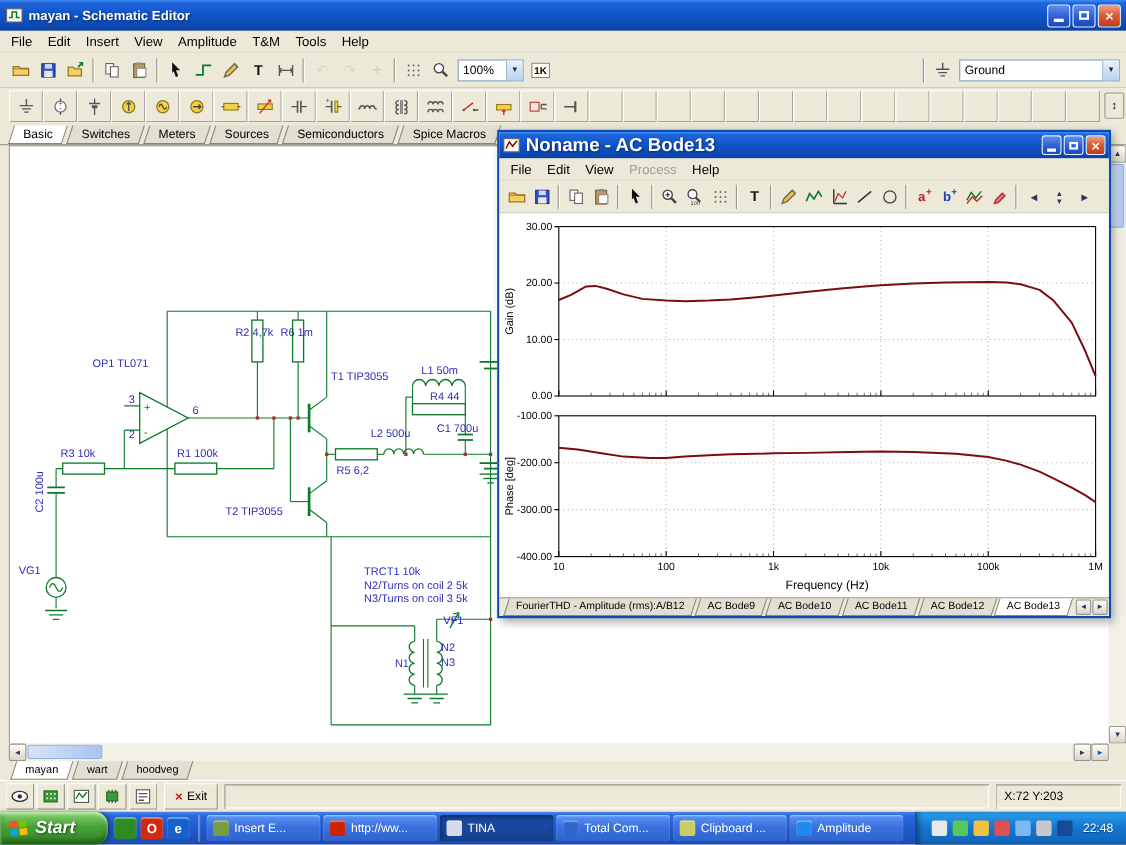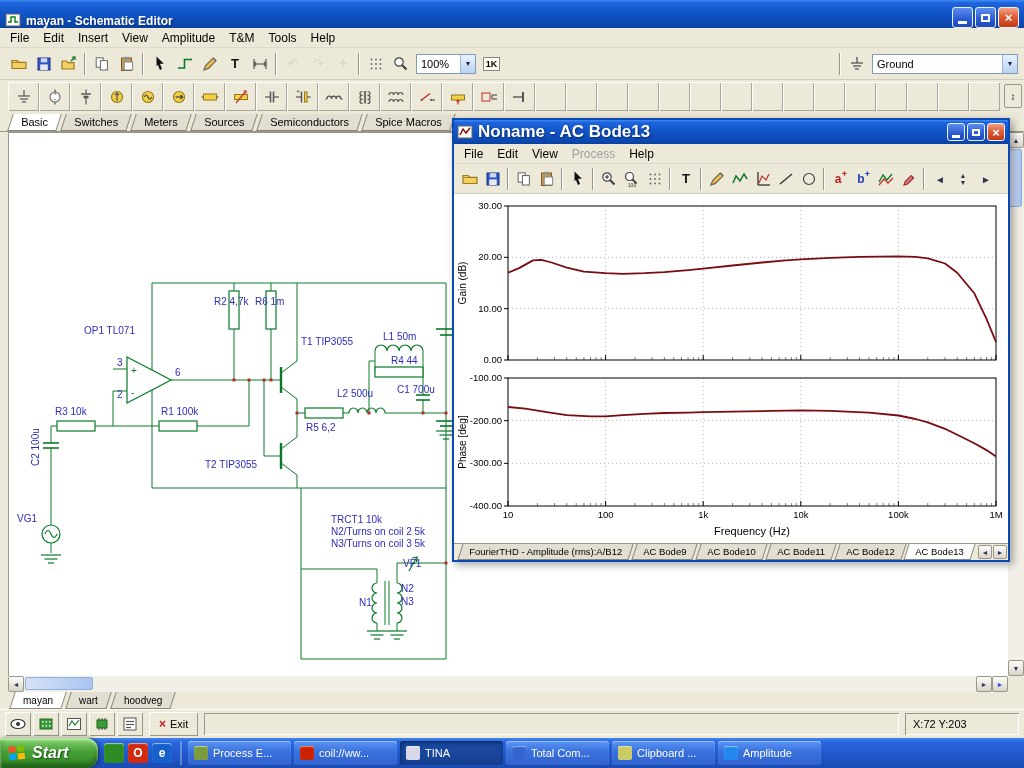--- a/index.html
+++ b/index.html
@@ -3,21 +3,21 @@
 <meta charset="utf-8">
 <style>
   * { margin:0; padding:0; box-sizing:border-box; }
   html,body { width:1024px; height:768px; overflow:hidden; }
   body { font-family:"Liberation Sans","DejaVu Sans",sans-serif; background:#ece9d8; position:relative; }
   .screen { position:relative; width:1024px; height:768px; overflow:hidden; background:#ece9d8; }
 
   
   .mw-titlebar { position:absolute; left:0; top:0; width:1024px; height:28px;
     background:linear-gradient(to bottom,#3d8ef5 0%,#1f64dc 10%,#1156c8 45%,#0c46ad 92%,#0a3f9c 100%);
-    display:flex; align-items:flex-end; padding:0 5px; }
+    display:flex; align-items:center; padding:0 5px; }
   .title-text { color:#fff; font-weight:bold; font-size:12px; text-shadow:1px 1px 2px #0a2a6a; margin-left:5px; flex:1; white-space:nowrap; }
   .win-btn { width:21px; height:21px; margin-left:2px; border:1px solid #eaf2ff; border-radius:3px;
     background:linear-gradient(to bottom,#5f8ef0,#2a5ad0 60%,#1d4ab8); display:flex; align-items:center; justify-content:center; color:#fff; }
   .win-btn.close { background:linear-gradient(to bottom,#f3a084,#dd5f38 45%,#c23a16); }
   .glyph-min { width:9px; height:3px; background:#fff; margin-top:9px; }
   .glyph-box { width:9px; height:8px; border:2px solid #fff; }
   .glyph-x { font-size:13px; font-weight:bold; line-height:1; }
   .app-ico { width:16px; height:16px; flex:none; }
 
   .mw-menubar { position:absolute; left:0; top:28px; width:1024px; height:20px; background:#ece9d8;
@@ -1002,38 +1002,50 @@
     </button>
     <div class="qlaunch" id="qlaunch">
         <div class="ql-icon" style="background: rgb(46, 138, 34);"></div>
         <div class="ql-icon" style="background: rgb(210, 42, 16);">O</div>
         <div class="ql-icon" style="background: rgb(22, 96, 204);">e</div>
       </div>
     <div class="tb-divider"></div>
     <div class="tasks" id="tasks">
         <div class="task-btn">
           <div class="task-ico" style="background: rgb(122, 156, 63);"></div>
-          <span>Process E...</span>
+          <span>Insert E...</span>
         </div>
         <div class="task-btn">
           <div class="task-ico" style="background: rgb(204, 34, 0);"></div>
-          <span>coil://ww...</span>
+          <span>http://ww...</span>
         </div>
         <div class="task-btn active">
           <div class="task-ico" style="background: rgb(216, 216, 232);"></div>
           <span>TINA</span>
         </div>
         <div class="task-btn">
           <div class="task-ico" style="background: rgb(51, 102, 204);"></div>
           <span>Total Com...</span>
         </div>
         <div class="task-btn">
           <div class="task-ico" style="background: rgb(204, 204, 102);"></div>
           <span>Clipboard ...</span>
         </div>
         <div class="task-btn">
           <div class="task-ico" style="background: rgb(34, 136, 238);"></div>
           <span>Amplitude</span>
         </div>
       </div>
+    <div class="tray">
+      <div id="tray-icons" style="display:flex;gap:5px;align-items:center;">
+          <div class="tray-ico" style="background: rgb(232, 232, 232);"></div>
+          <div class="tray-ico" style="background: rgb(88, 200, 88);"></div>
+          <div class="tray-ico" style="background: rgb(240, 192, 64);"></div>
+          <div class="tray-ico" style="background: rgb(224, 80, 80);"></div>
+          <div class="tray-ico" style="background: rgb(122, 184, 240);"></div>
+          <div class="tray-ico" style="background: rgb(200, 200, 200);"></div>
+          <div class="tray-ico" style="background: rgb(24, 74, 154);"></div>
+        </div>
+      <span class="clock">22:48</span>
+    </div>
   </div>
 
 </div>
 
 </body></html>

